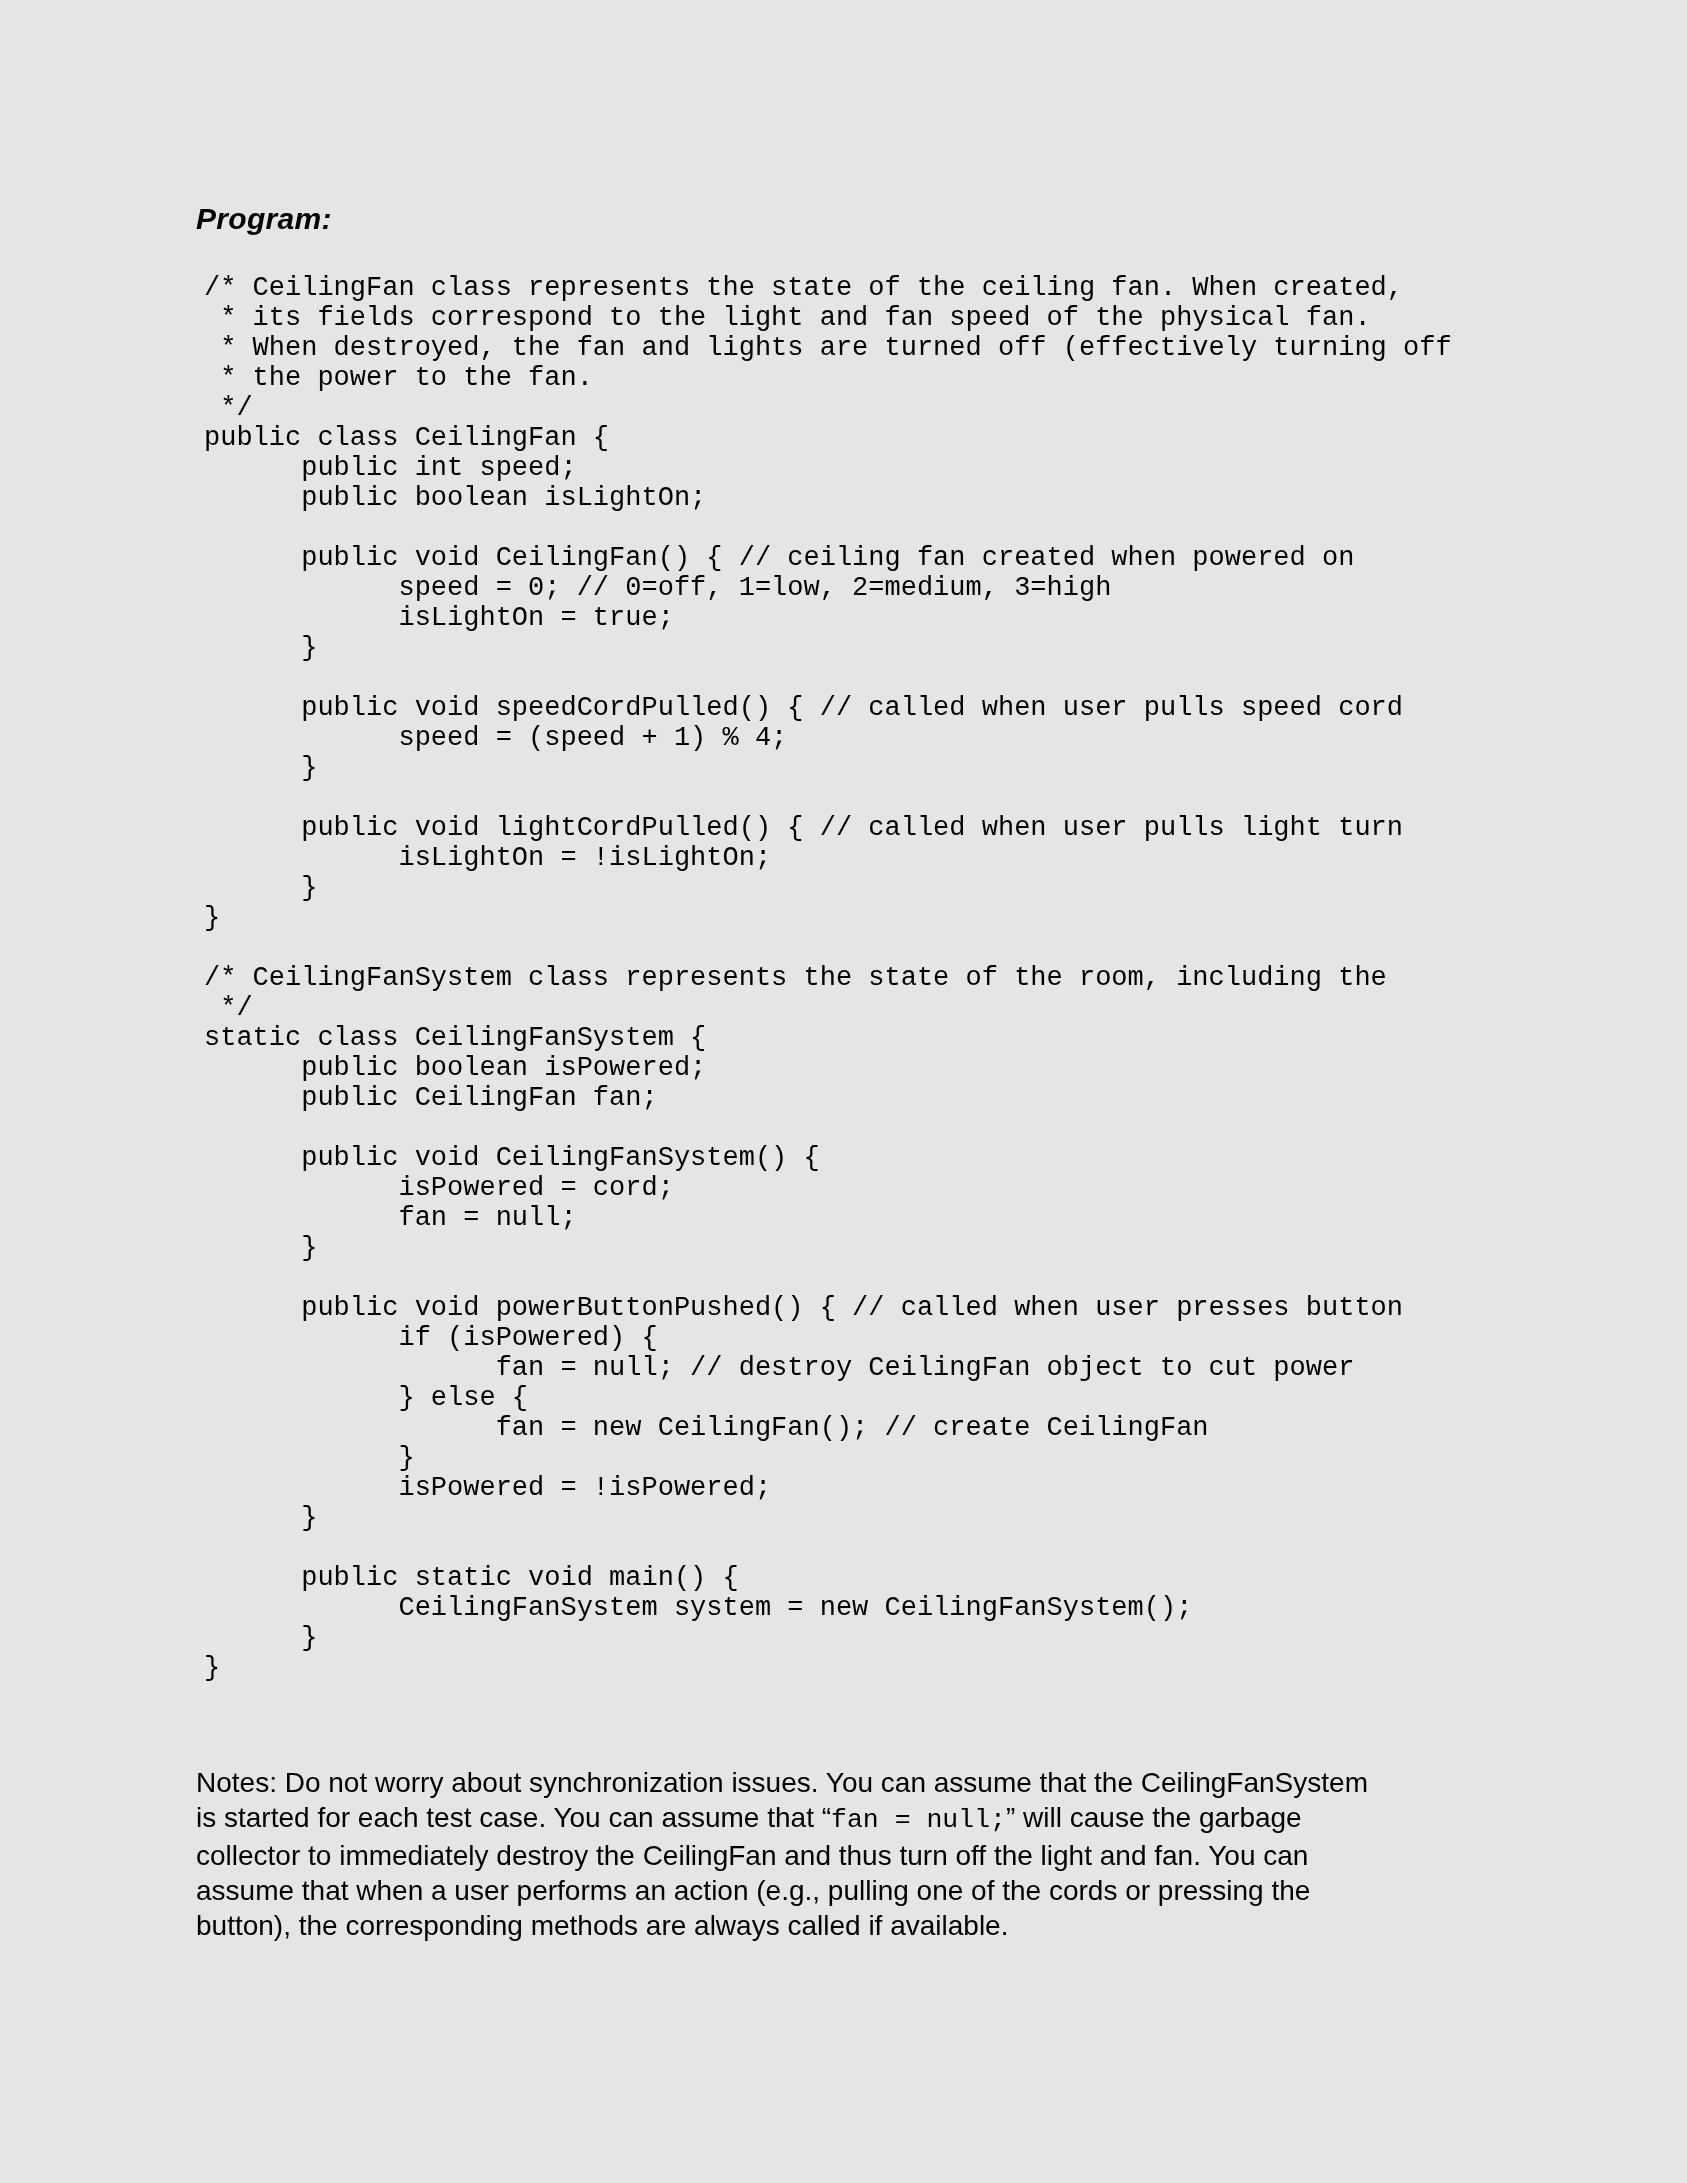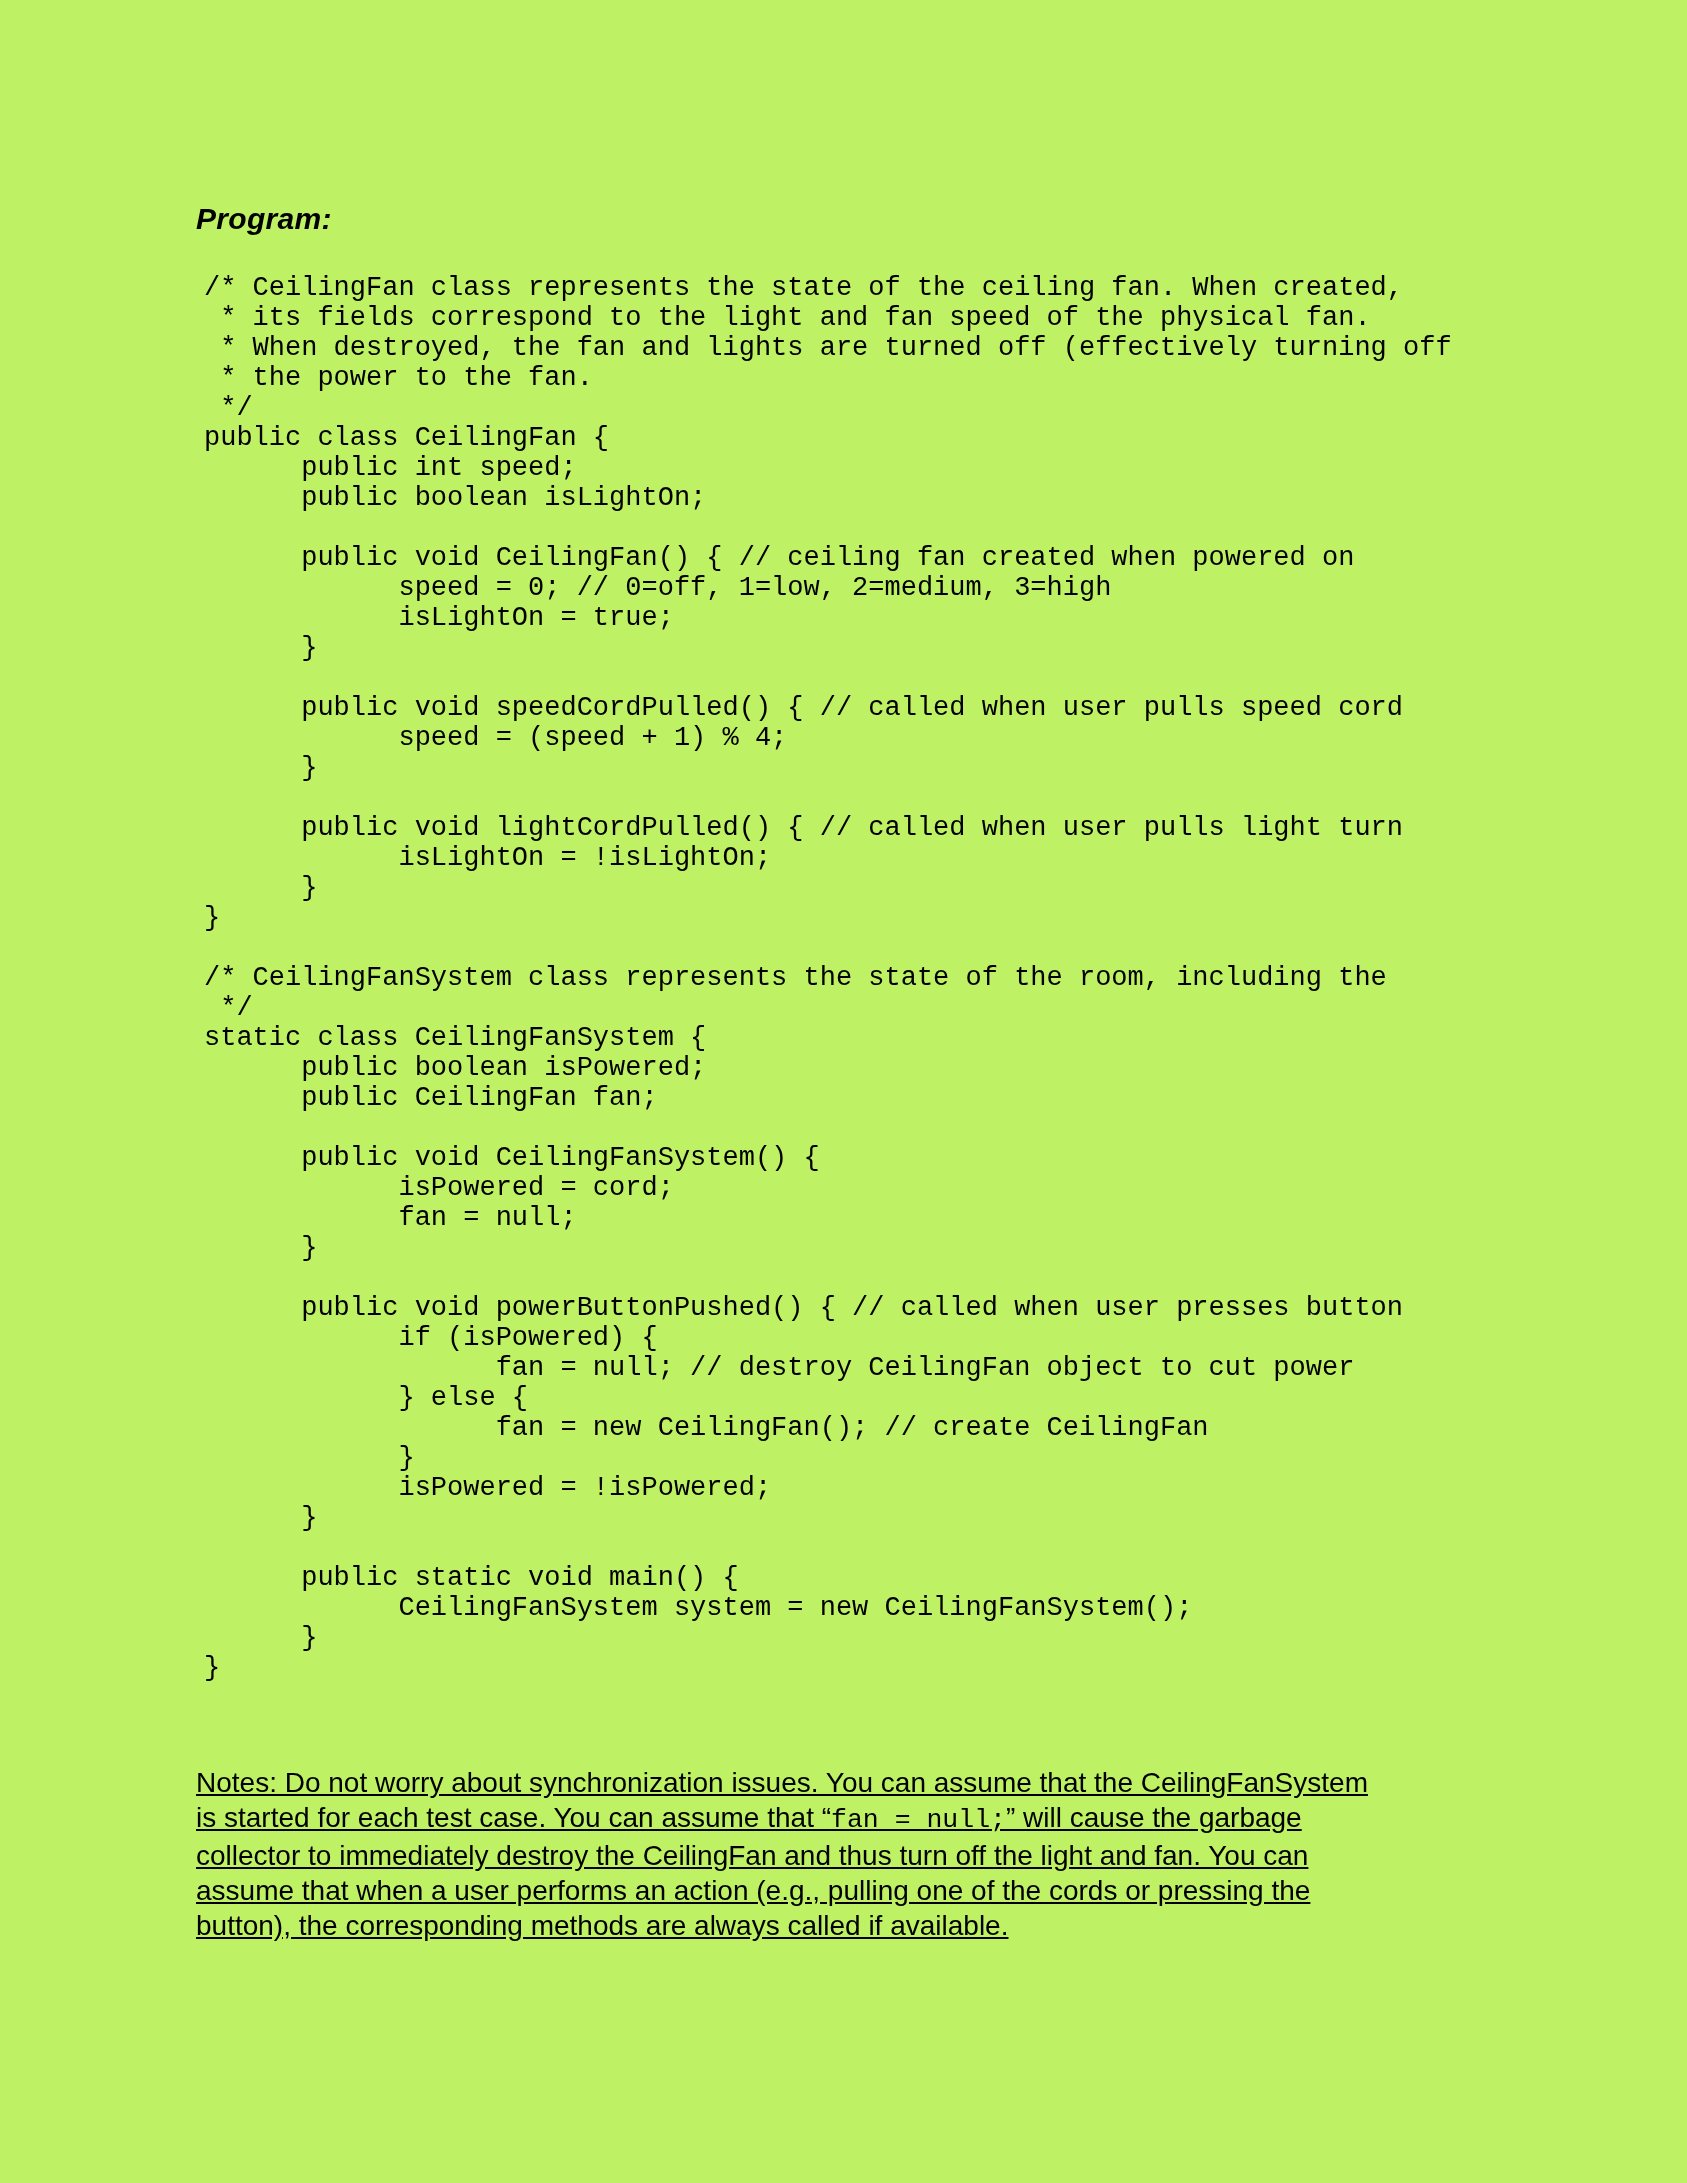--- a/index.html
+++ b/index.html
@@ -4,21 +4,21 @@
 <style>
   html, body {
     margin: 0;
     padding: 0;
     background: #ffffff;
   }
   .page {
     position: relative;
     width: 1687px;
     height: 2183px;
-    background: #bef264;
+    background: #e5e5e5;
     color: #000000;
     overflow: hidden;
   }
   .title {
     position: absolute;
     left: 196px;
     top: 202px;
     margin: 0;
     font-family: "Liberation Sans", sans-serif;
     font-style: italic;
@@ -48,21 +48,20 @@
     top: 1765px;
     width: 1343px;
     font-family: "Liberation Sans", sans-serif;
     font-size: 28px;
     line-height: 35px;
     color: #000000;
   }
   .notes-line {
     white-space: pre-wrap;
     min-height: 35px;
-    text-decoration: underline;
   }
   .notes .mono {
     font-family: "Liberation Mono", "DejaVu Sans Mono", monospace;
     font-size: 26.5px;
   }
 </style>
 </head>
 <body>
 
 <div class="page">

